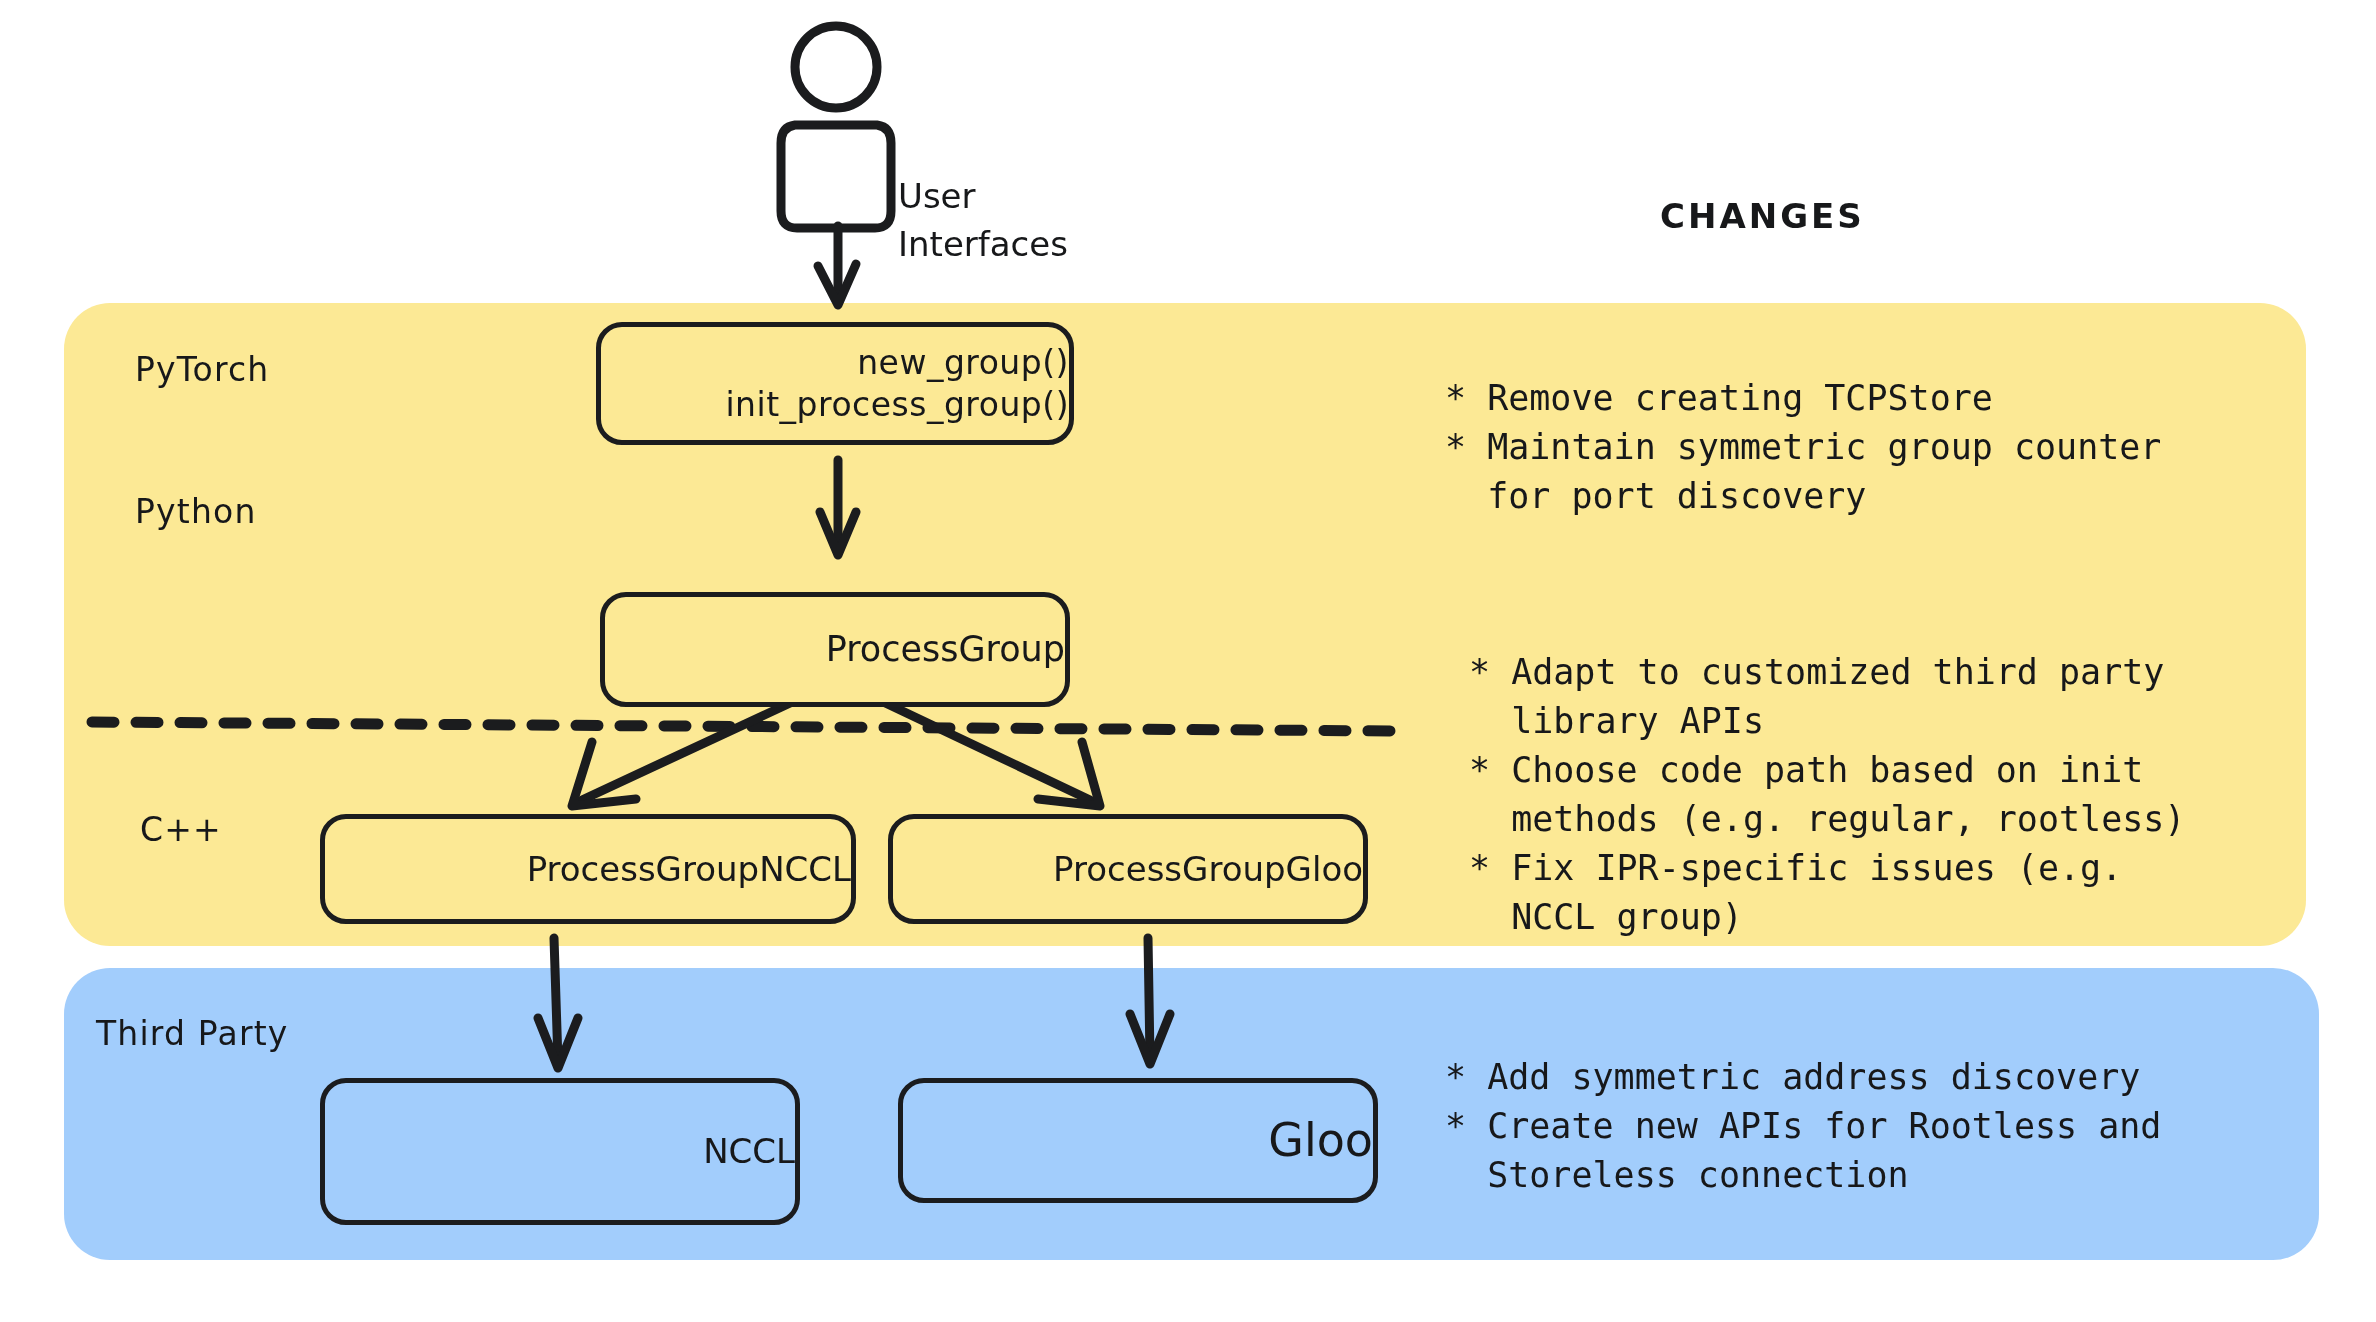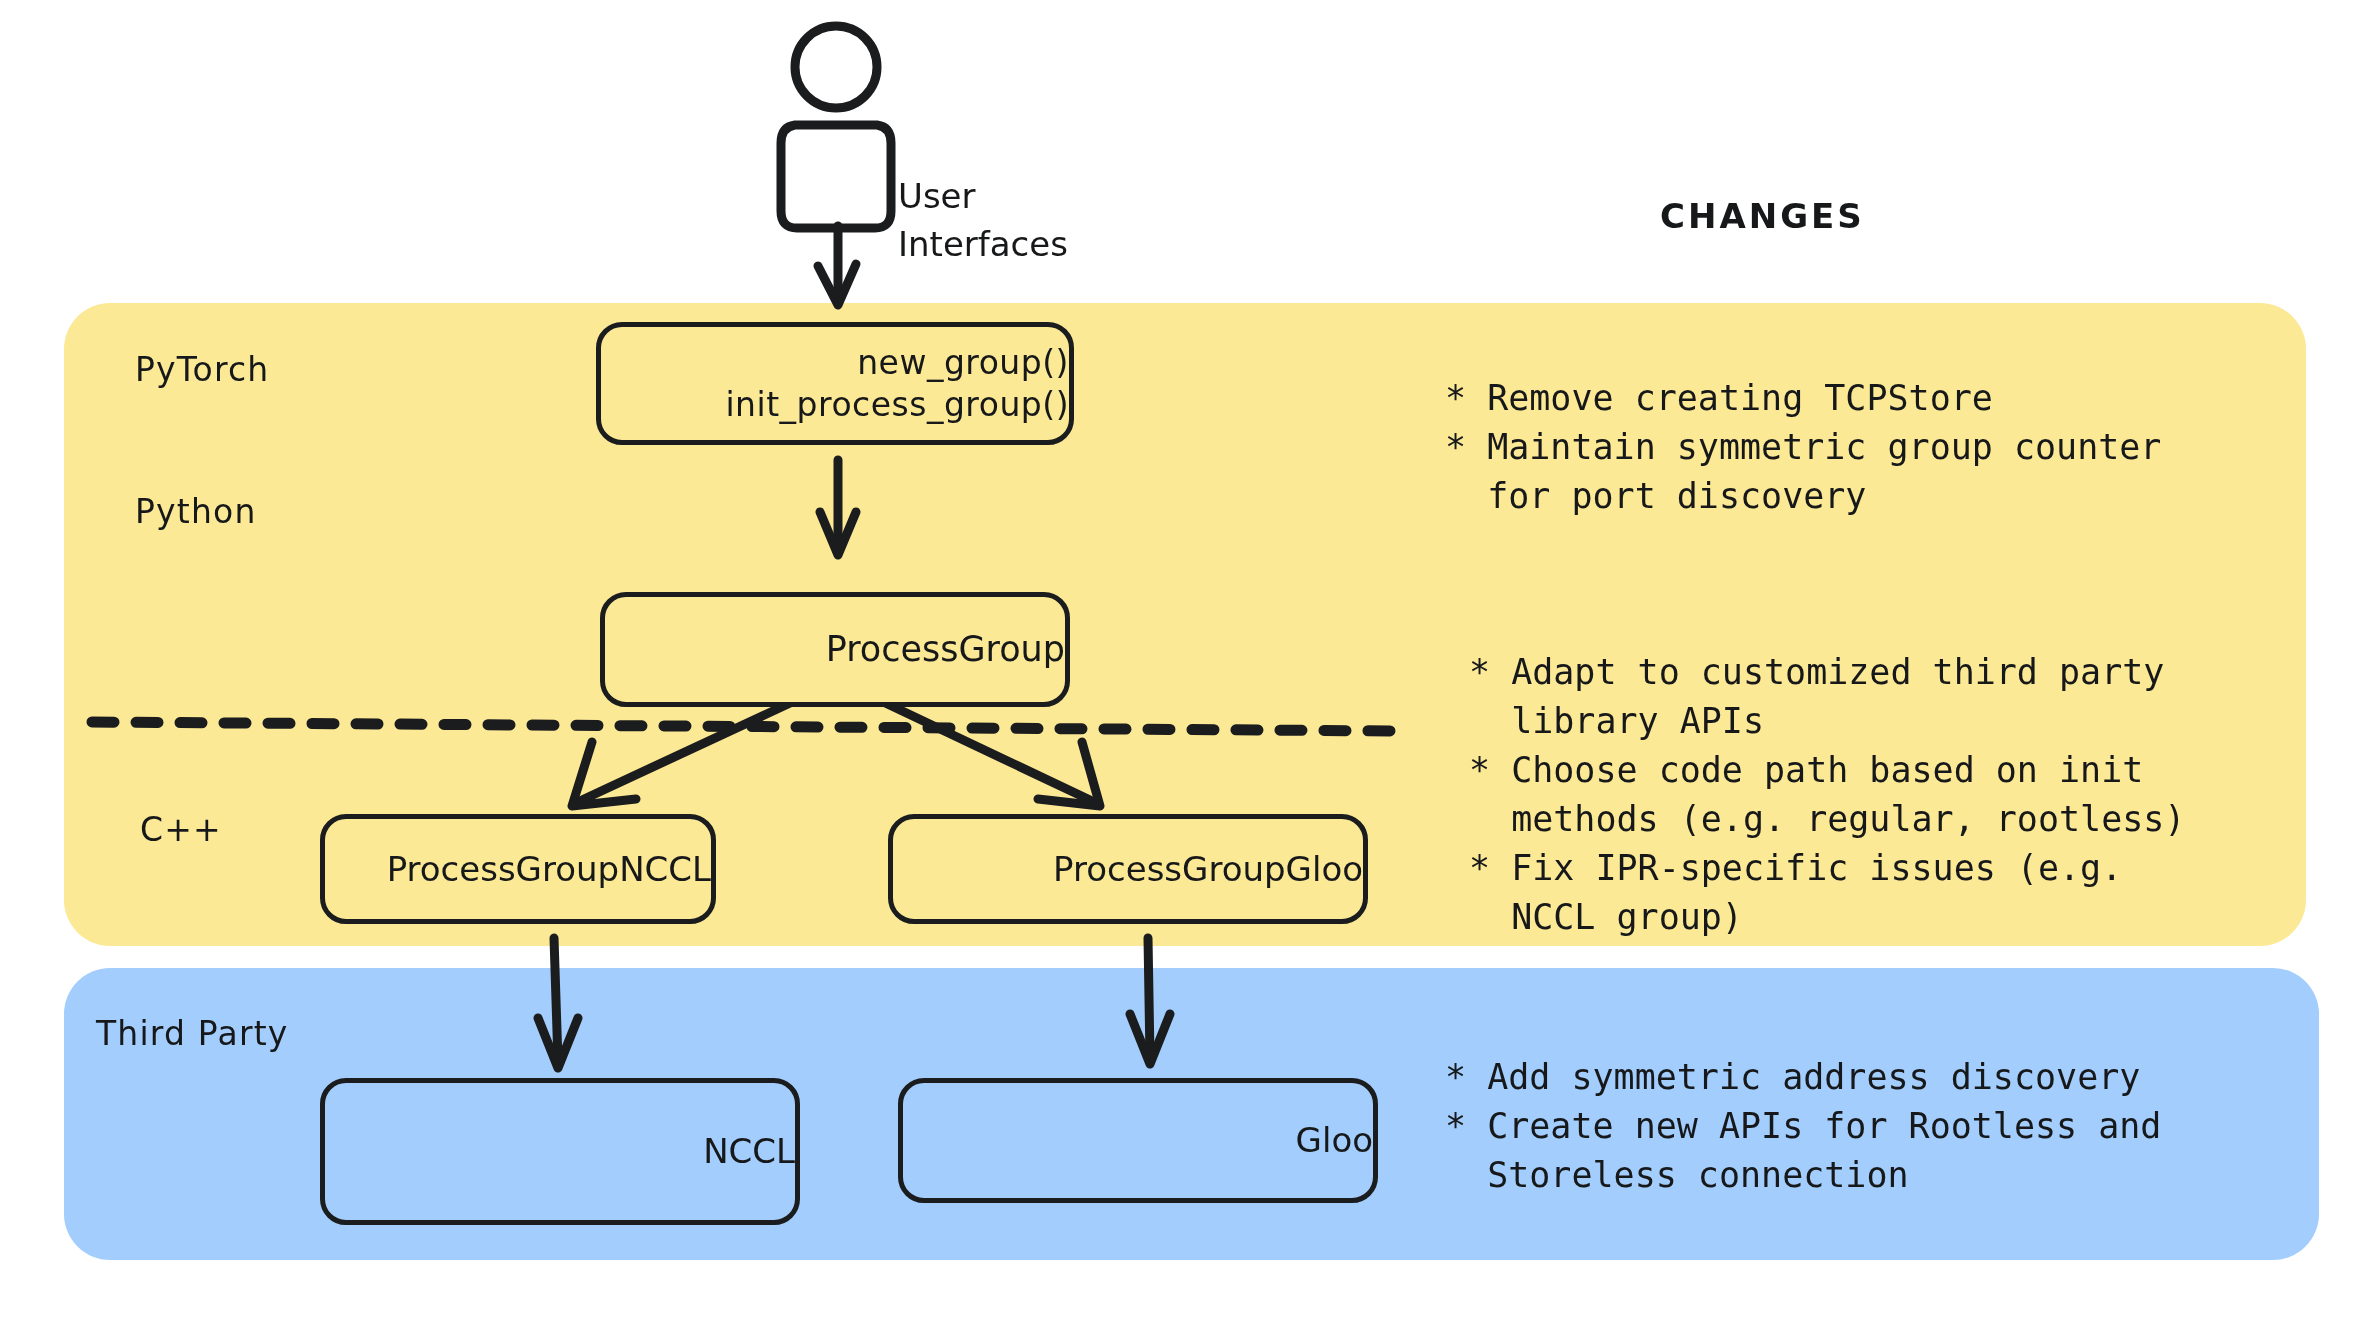--- a/index.html
+++ b/index.html
@@ -77,34 +77,34 @@
     font-size: 33px;
     letter-spacing: 0.5px;
   }
   .node-api .line { display: block; }
 
   .node-pg {
     left: 600px;  top: 592px;  width: 470px; height: 115px;
     font-size: 35px;
   }
   .node-pgnccl {
-    left: 320px;  top: 814px;  width: 396px; height: 110px;
+    left: 320px;  top: 814px;  width: 536px; height: 110px;
     font-size: 34px;
   }
   .node-pggloo {
     left: 888px;  top: 814px;  width: 480px; height: 110px;
     font-size: 34px;
   }
   .node-nccl {
     left: 320px;  top: 1078px; width: 480px; height: 147px;
     font-size: 34px;
   }
   .node-gloo {
     left: 898px;  top: 1078px; width: 480px; height: 125px;
-    font-size: 34px;
+    font-size: 46px;
   }
 
   
   .ui-caption {
     position: absolute;
     left: 898px;
     top: 172px;
     color: #17181a;
     font-family: "DejaVu Sans", sans-serif;
     font-size: 34px;

